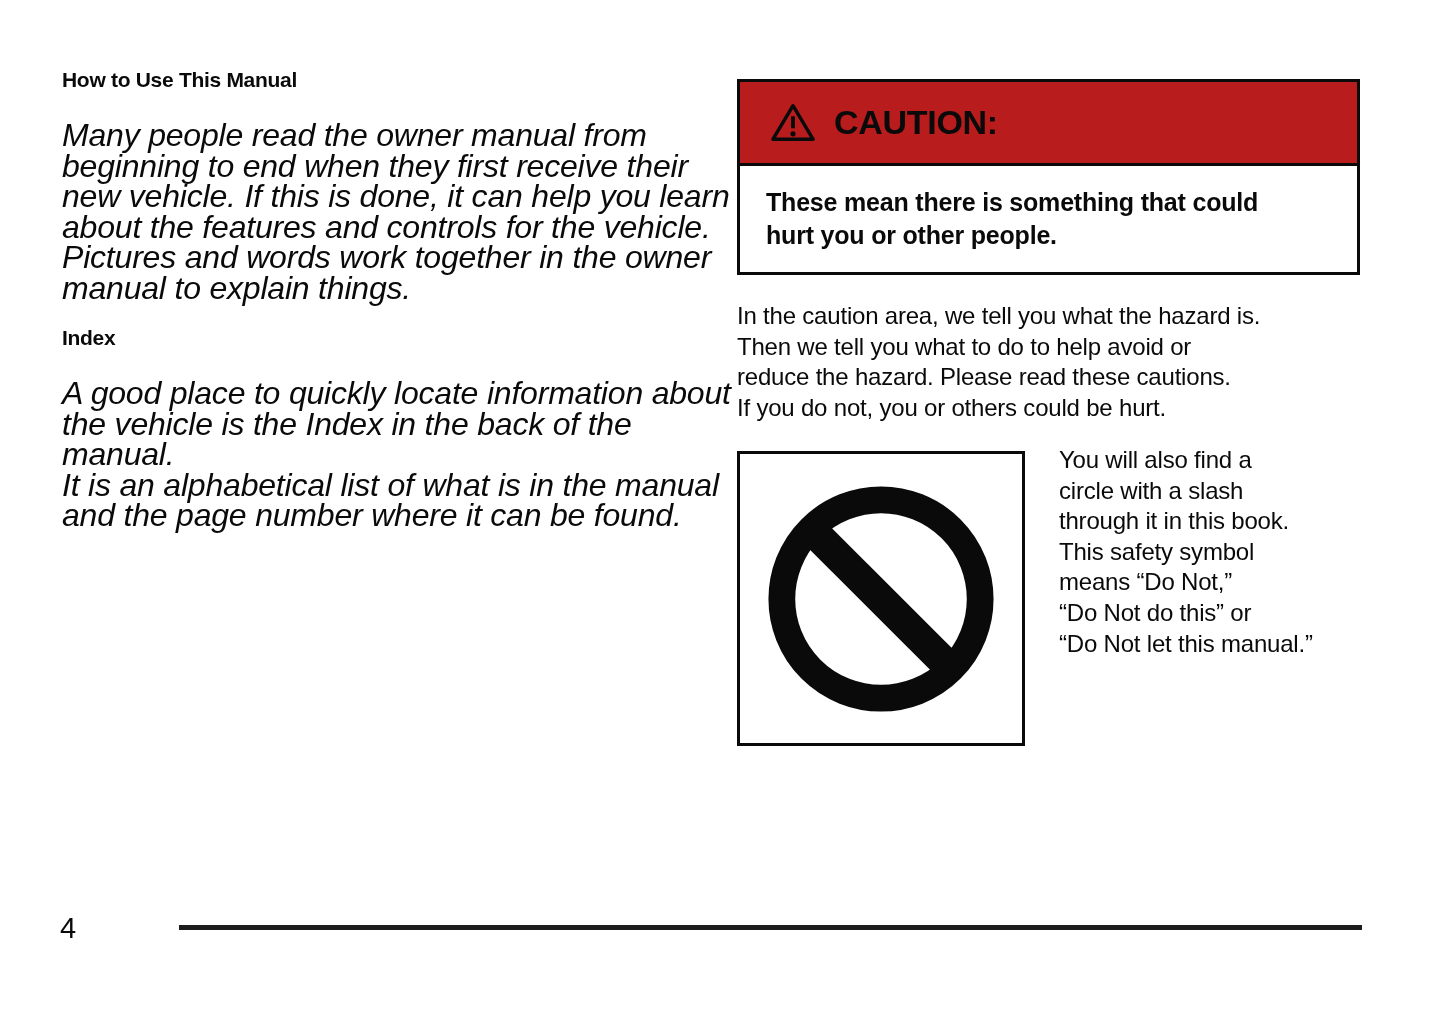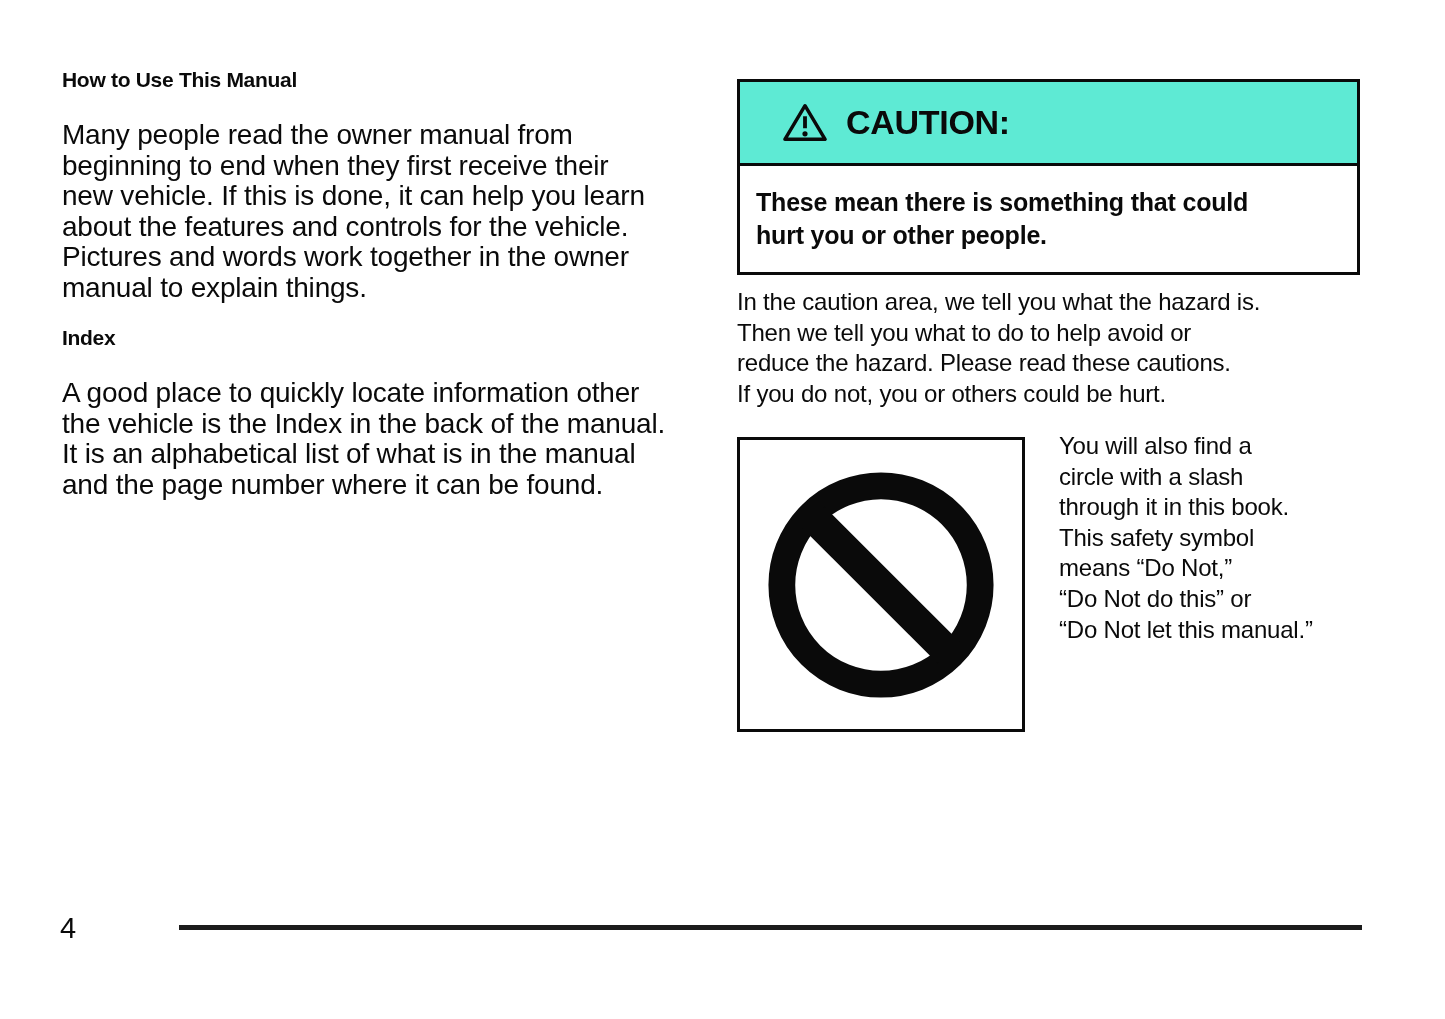--- a/index.html
+++ b/index.html
@@ -30,68 +30,69 @@
     font-size: 21px;
     font-weight: bold;
     line-height: 36px;
     margin: 0 0 22px 0;
     letter-spacing: -0.3px;
   }
   .sec + .sec .sec-heading {
     margin-top: 17px;
   }
   .sec-body {
-    font-size: 28px;
+    font-size: 32px;
     line-height: 30.5px;
     margin: 0;
     white-space: pre-line;
     letter-spacing: -0.2px;
+    font-style: italic;
   }
 
   
   .col-right {
     position: absolute;
     left: 737px;
     top: 79px;
     width: 625px;
   }
   .caution-box {
     border: 3px solid #0a0a0a;
     width: 617px;
   }
   .caution-header {
-    background: #5eead4;
+    background: #b91c1c;
     border-bottom: 3px solid #0a0a0a;
     height: 81px;
     display: flex;
     align-items: center;
-    padding-left: 42px;
+    padding-left: 30px;
     gap: 18px;
   }
   .caution-title {
     font-size: 34px;
     font-weight: bold;
     letter-spacing: -0.3px;
   }
   .caution-body {
     background: #ffffff;
-    padding: 20px 28px 20px 16px;
+    padding: 20px 28px 20px 26px;
   }
   .caution-body-text {
     font-size: 25px;
     font-weight: bold;
     line-height: 33px;
     margin: 0;
     white-space: pre-line;
     letter-spacing: -0.2px;
   }
   .caution-paragraph {
     font-size: 24px;
     line-height: 30.5px;
-    margin: 12px 0 0 0;
+    margin: 26px 0 0 0;
     white-space: pre-line;
     letter-spacing: -0.2px;
   }
   .no-symbol-figure {
     margin-top: 28px;
     display: flex;
     align-items: flex-start;
     gap: 34px;
   }
   .no-symbol-box {
@@ -140,21 +141,21 @@
       <h1 class="sec-heading">How to Use This Manual</h1>
       <p class="sec-body">Many people read the owner manual from
 beginning to end when they first receive their
 new vehicle. If this is done, it can help you learn
 about the features and controls for the vehicle.
 Pictures and words work together in the owner
 manual to explain things.</p>
     </div>
     <div class="sec">
       <h1 class="sec-heading">Index</h1>
-      <p class="sec-body">A good place to quickly locate information other
+      <p class="sec-body">A good place to quickly locate information about
 the vehicle is the Index in the back of the manual.
 It is an alphabetical list of what is in the manual
 and the page number where it can be found.</p>
     </div>
   </div>
 
   <div class="col-right">
 
     <div class="caution-box">
       <div class="caution-header">

